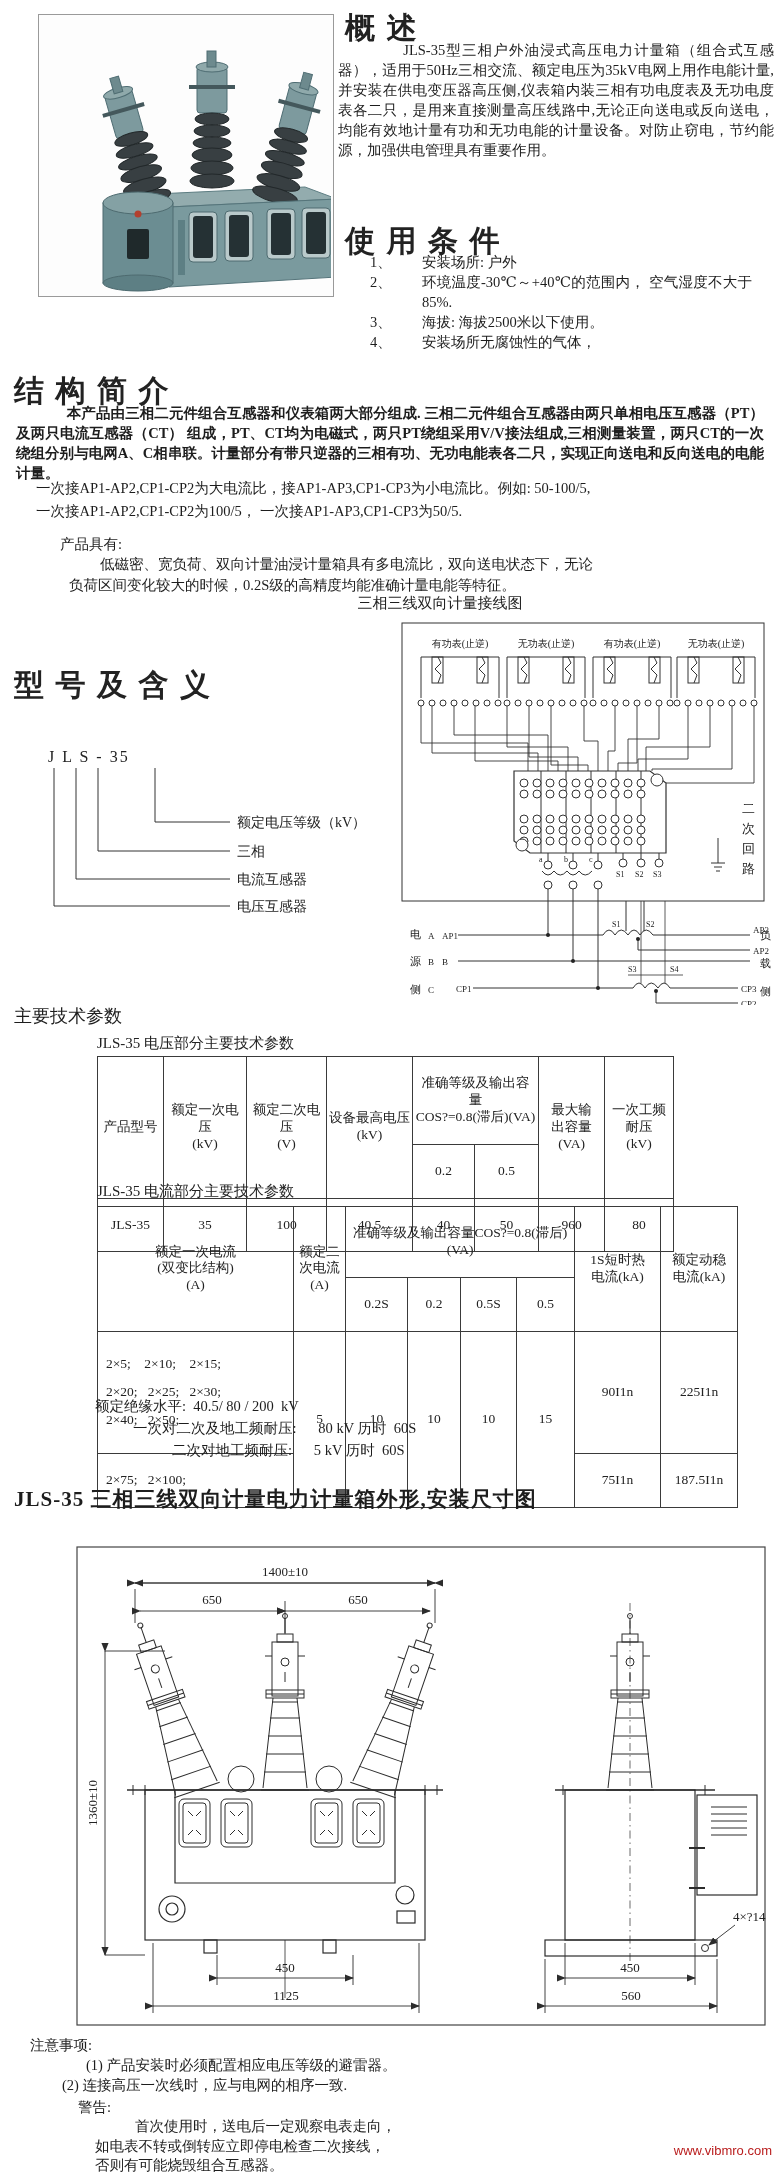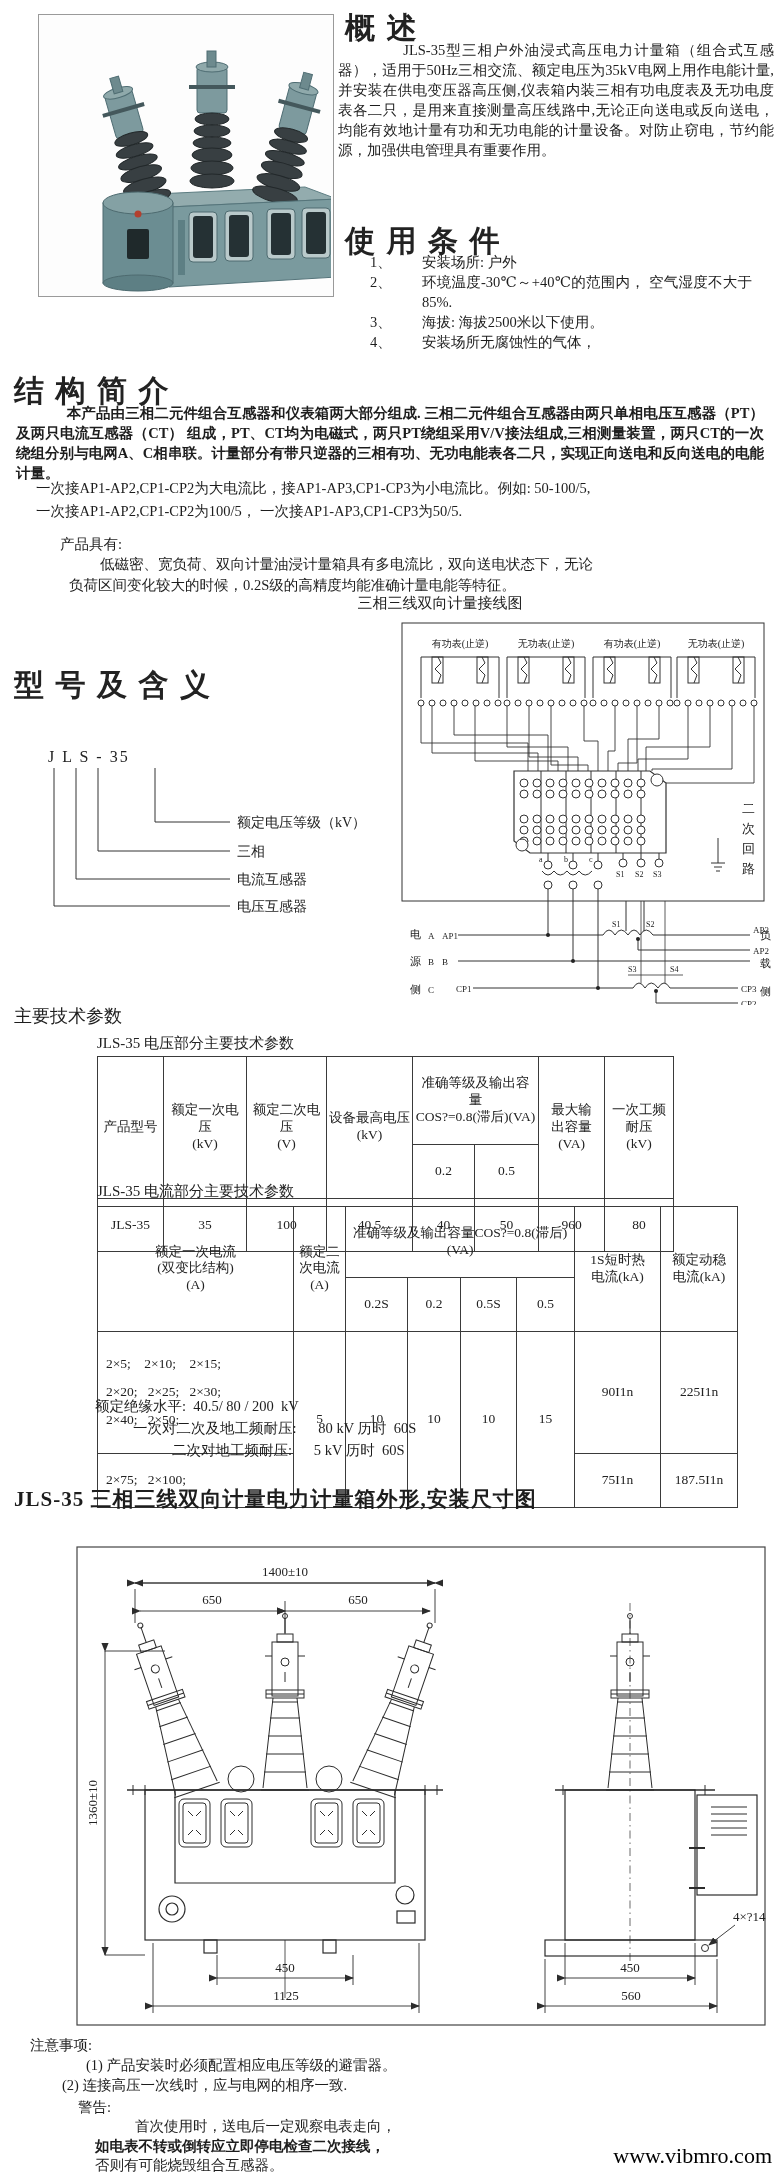--- a/index.html
+++ b/index.html
@@ -8,21 +8,21 @@
   .abs{position:absolute;}
   .h1{font-size:30px;font-weight:600;letter-spacing:2px;color:#222;}
   .body-t{font-size:14.5px;line-height:1.38;text-align:justify;}
   .pre{white-space:pre;}
   .tbl{border-collapse:collapse;table-layout:fixed;font-size:13.5px;color:#222;}
   .tbl th,.tbl td{border:1.4px solid #3a3a3a;text-align:center;vertical-align:middle;
                   font-weight:normal;padding:18px 2px;line-height:1.25;}
   .tbl-title{font-size:15px;text-align:left;color:#222;}
   .cap{display:block;}
   .note-t{font-size:14.5px;line-height:1.4;}
-  .wm{font-family:Liberation Serif, serif;color:#000000;font-size:22px;}
+  .wm{font-family:Liberation Sans, sans-serif;color:#b91c1c;font-size:13px;}
   svg text{font-family:"Liberation Serif","DejaVu Serif",serif;fill:#222;}
   .photo-frame{border:1px solid #9a9a9a;background:#fdfdfd;}
 </style>
 </head>
 <body>
 
 <div class="page">
 
   <div class="abs photo-frame" style="left:38px;top:14px;width:294px;height:281px;">
     <svg width="292" height="279" viewBox="0 0 292 279">
@@ -662,17 +662,17 @@
     <text x="555" y="429" font-size="13" text-anchor="middle">450</text>
     <text x="556" y="457" font-size="13" text-anchor="middle">560</text>
     <text x="658" y="378" font-size="13">4×?14</text>
   </svg>
 
   <div class="abs note-t" style="left:30px;top:2035px;">注意事项:</div>
   <div class="abs note-t" style="left:62px;top:2055px;margin-left:24px;">(1) 产品安装时必须配置相应电压等级的避雷器。</div>
   <div class="abs note-t" style="left:62px;top:2075px;">(2) 连接高压一次线时，应与电网的相序一致.</div>
   <div class="abs note-t" style="left:78px;top:2097px;">警告:</div>
   <div class="abs note-t" style="left:95px;top:2116px;margin-left:40px;">首次使用时，送电后一定观察电表走向，</div>
-  <div class="abs note-t" style="left:95px;top:2136px;font-weight:bold;">如电表不转或倒转应立即停电检查二次接线，</div>
+  <div class="abs note-t" style="left:95px;top:2136px;">如电表不转或倒转应立即停电检查二次接线，</div>
   <div class="abs note-t" style="left:95px;top:2155px;">否则有可能烧毁组合互感器。</div>
 
   <div class="abs wm" style="right:8px;top:2143px;">www.vibmro.com</div>
 </div>
 
 </body></html>

